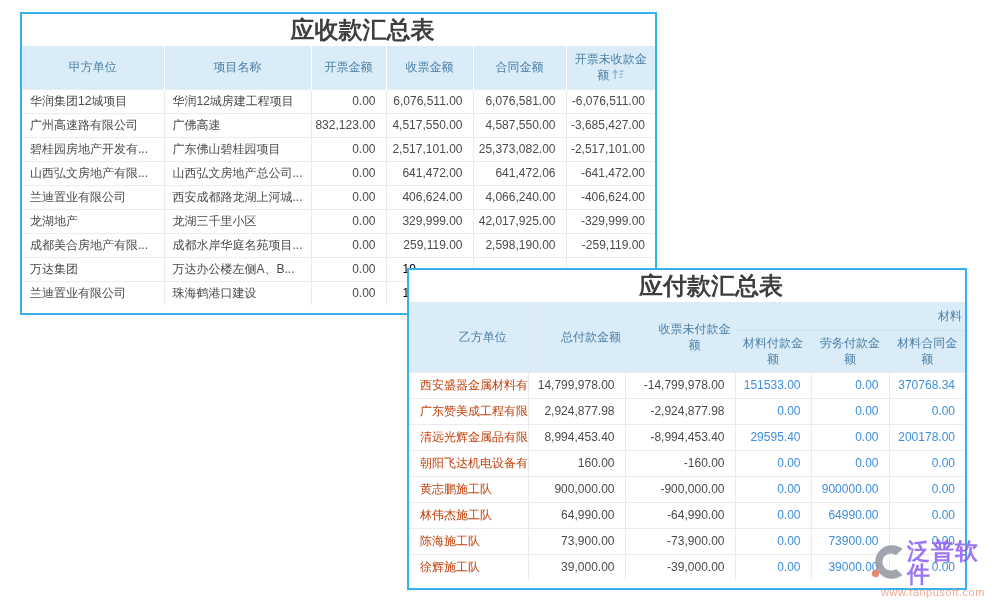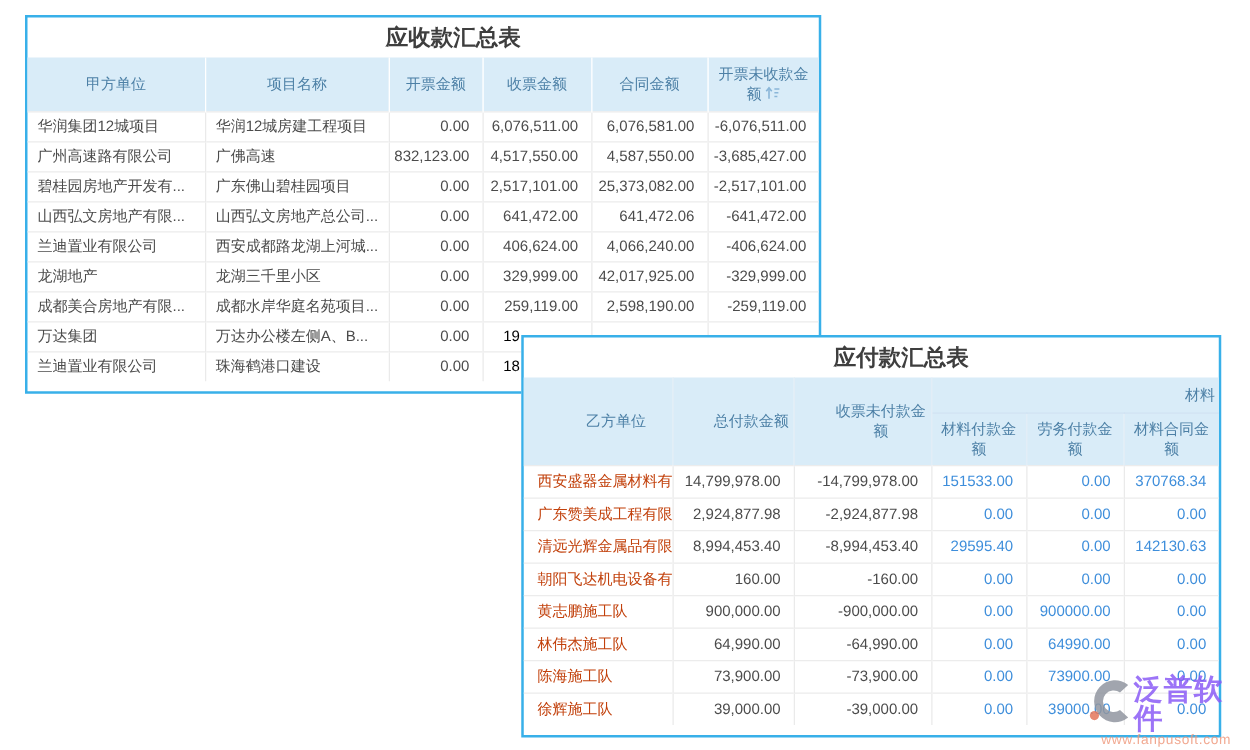--- a/index.html
+++ b/index.html
@@ -1,20 +1,20 @@
 <!DOCTYPE html>
 <html><head>
 <meta charset="utf-8">
 <style>
   html,body{margin:0;padding:0;width:1000px;height:600px;background:#ffffff;overflow:hidden;
     font-family:"Liberation Sans",sans-serif;}
   .card{position:absolute;background:#ffffff;border:2px solid #38b0e9;box-sizing:border-box;}
   #receivable-card{left:20px;top:12px;width:637px;height:303px;z-index:1;}
-  #payable-card{left:417px;top:268px;width:560px;height:322px;z-index:2;}
-  .card-title{text-align:center;font-size:18px;font-weight:bold;color:#3e3e3e;line-height:32px;height:32px;padding-left:48px;}
+  #payable-card{left:407px;top:268px;width:560px;height:322px;z-index:2;}
+  .card-title{text-align:center;font-size:24px;font-weight:bold;color:#3e3e3e;line-height:32px;height:32px;padding-left:48px;}
   table{border-collapse:collapse;table-layout:fixed;width:100%;}
   th{background:#d9ecf8;color:#4d80a6;font-weight:normal;font-size:12px;line-height:16px;
      padding:2px 3px;box-sizing:border-box;}
   td{font-size:12px;white-space:nowrap;overflow:hidden;box-sizing:border-box;
      border-top:1px solid #ececec;border-right:1px solid #eaeaea;}
   td:last-child{border-right:none;}
   .txt{text-align:left;padding-left:8px;color:#4b4b4b;}
   .num{text-align:right;padding-right:10px;color:#4b4b4b;}
   
   .t1 th{height:43px;border-right:1px solid #ffffff;}
@@ -186,21 +186,21 @@
         <td class="blue">0.00</td>
         <td class="blue">0.00</td>
         <td class="blue">0.00</td>
       </tr>
       <tr>
         <td class="link">清远光辉金属品有限</td>
         <td class="num">8,994,453.40</td>
         <td class="num">-8,994,453.40</td>
         <td class="blue">29595.40</td>
         <td class="blue">0.00</td>
-        <td class="blue">142130.63</td>
+        <td class="blue">200178.00</td>
       </tr>
       <tr>
         <td class="link">朝阳飞达机电设备有</td>
         <td class="num">160.00</td>
         <td class="num">-160.00</td>
         <td class="blue">0.00</td>
         <td class="blue">0.00</td>
         <td class="blue">0.00</td>
       </tr>
       <tr>

